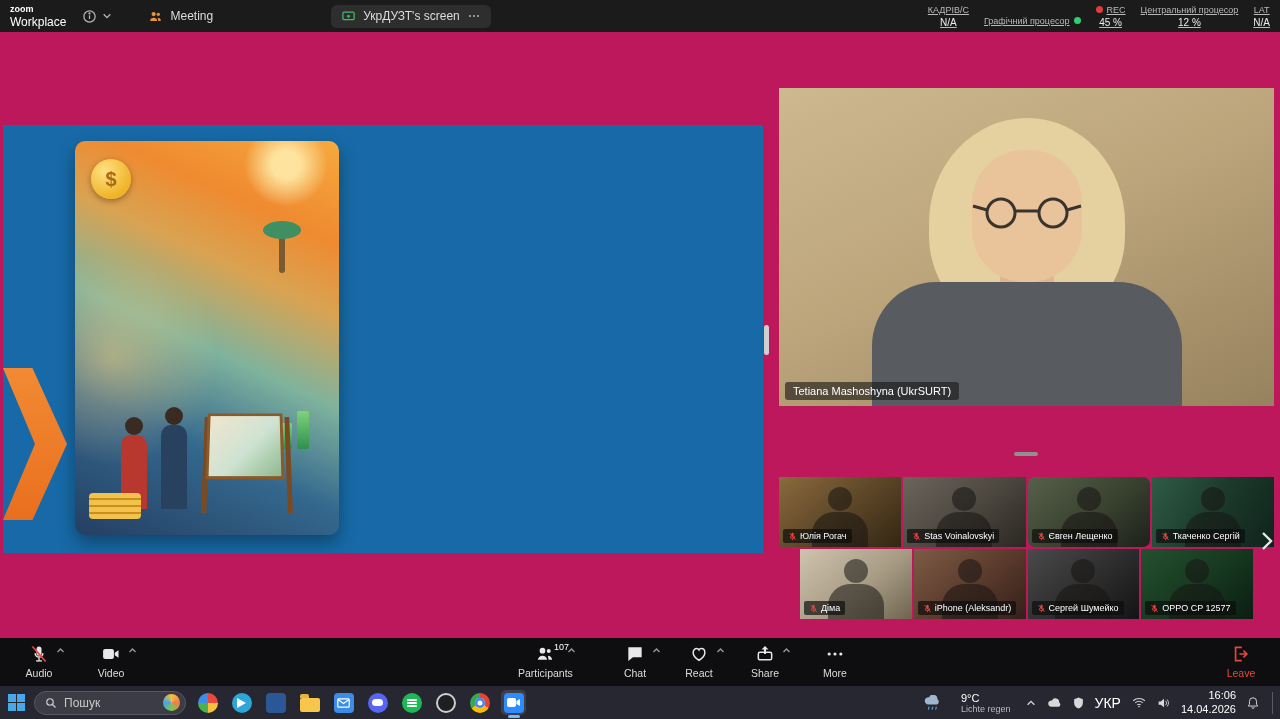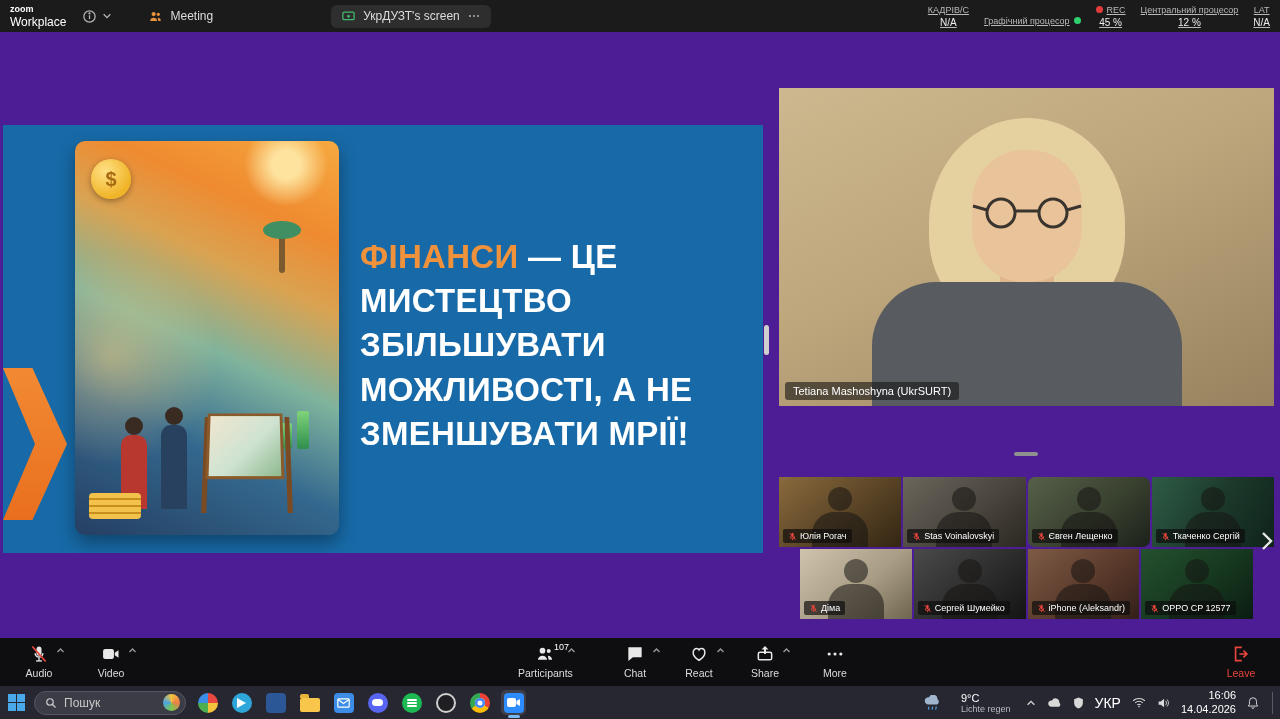--- a/index.html
+++ b/index.html
@@ -1,17 +1,17 @@
 <!DOCTYPE html>
 <html><head>
 <meta charset="utf-8">
 <style>
   html,body{margin:0;padding:0;background:#202020;}
   .app{position:relative;width:1280px;height:719px;overflow:hidden;
-       font-family:"Liberation Sans",sans-serif;background:#4c1d95;}
+       font-family:"Liberation Sans",sans-serif;background:#be185d;}
 
   
   #titlebar{position:absolute;left:0;top:0;width:1280px;height:32px;background:#1b1b1b;
             display:flex;align-items:center;color:#cfcfcf;}
   .brand{display:flex;flex-direction:column;line-height:1;padding:0 16px 0 10px;}
   .brand .b1{font-size:9px;font-weight:bold;color:#fff;}
   .brand .b2{font-size:12px;color:#fff;margin-top:2px;}
   .tb-info{display:flex;align-items:center;gap:5px;margin-right:26px;color:#b5b5b5;}
   .tb-tab{display:flex;align-items:center;gap:7px;font-size:12px;color:#ddd;
           padding:4px 10px;border-radius:6px;white-space:nowrap;}
@@ -244,23 +244,20 @@
         <i style="height:16px"></i>
           <i style="height:26px"></i>
           <i style="height:38px"></i>
       </div>
       <div class="easel"></div>
       <div class="fig red"></div>
       <div class="fig blue"></div>
       <div class="coins2"></div>
     </div>
 
-    <div class="slide-title">
-      <span class="hl">ФІНАНСИ</span><span> — ЦЕ МИСТЕЦТВО ЗБІЛЬШУВАТИ МОЖЛИВОСТІ, А НЕ ЗМЕНШУВАТИ МРІЇ!</span>
-    </div>
 
     <div class="chev"></div>
   </div>
   <div class="scrollthumb"></div>
 
   <div id="speaker">
     <div class="sp-hair"></div>
     <div class="sp-neck"></div>
     <div class="sp-face"></div>
     <svg class="sp-glasses" width="116" height="34" viewBox="0 0 116 34" fill="none" stroke="#3a342e" stroke-width="3">
@@ -341,46 +338,46 @@
               <g fill="#e8453c">
                 <rect x="9" y="2" width="6" height="12" rx="3"></rect>
                 <path d="M5 11a7 7 0 0 0 14 0h-2a5 5 0 0 1-10 0z"></path>
                 <rect x="11" y="18" width="2" height="4"></rect>
               </g>
               <line x1="4" y1="3" x2="20" y2="21" stroke="#e8453c" stroke-width="2.4"></line>
             </svg>
           <span>Діма</span>
         </div>
       </div>
+      <div class="tile t6">
+        <div class="sil"></div>
+        <div class="ptag">
+          <svg width="9" height="9" viewBox="0 0 24 24">
+              <g fill="#e8453c">
+                <rect x="9" y="2" width="6" height="12" rx="3"></rect>
+                <path d="M5 11a7 7 0 0 0 14 0h-2a5 5 0 0 1-10 0z"></path>
+                <rect x="11" y="18" width="2" height="4"></rect>
+              </g>
+              <line x1="4" y1="3" x2="20" y2="21" stroke="#e8453c" stroke-width="2.4"></line>
+            </svg>
+          <span>iPhone (Aleksandr)</span>
+        </div>
+      </div>
       <div class="tile t7">
         <div class="sil"></div>
         <div class="ptag">
           <svg width="9" height="9" viewBox="0 0 24 24">
               <g fill="#e8453c">
                 <rect x="9" y="2" width="6" height="12" rx="3"></rect>
                 <path d="M5 11a7 7 0 0 0 14 0h-2a5 5 0 0 1-10 0z"></path>
                 <rect x="11" y="18" width="2" height="4"></rect>
               </g>
               <line x1="4" y1="3" x2="20" y2="21" stroke="#e8453c" stroke-width="2.4"></line>
             </svg>
           <span>Сергей Шумейко</span>
-        </div>
-      </div>
-      <div class="tile t6">
-        <div class="sil"></div>
-        <div class="ptag">
-          <svg width="9" height="9" viewBox="0 0 24 24">
-              <g fill="#e8453c">
-                <rect x="9" y="2" width="6" height="12" rx="3"></rect>
-                <path d="M5 11a7 7 0 0 0 14 0h-2a5 5 0 0 1-10 0z"></path>
-                <rect x="11" y="18" width="2" height="4"></rect>
-              </g>
-              <line x1="4" y1="3" x2="20" y2="21" stroke="#e8453c" stroke-width="2.4"></line>
-            </svg>
-          <span>iPhone (Aleksandr)</span>
         </div>
       </div>
       <div class="tile t8">
         <div class="sil"></div>
         <div class="ptag">
           <svg width="9" height="9" viewBox="0 0 24 24">
               <g fill="#e8453c">
                 <rect x="9" y="2" width="6" height="12" rx="3"></rect>
                 <path d="M5 11a7 7 0 0 0 14 0h-2a5 5 0 0 1-10 0z"></path>
                 <rect x="11" y="18" width="2" height="4"></rect>

